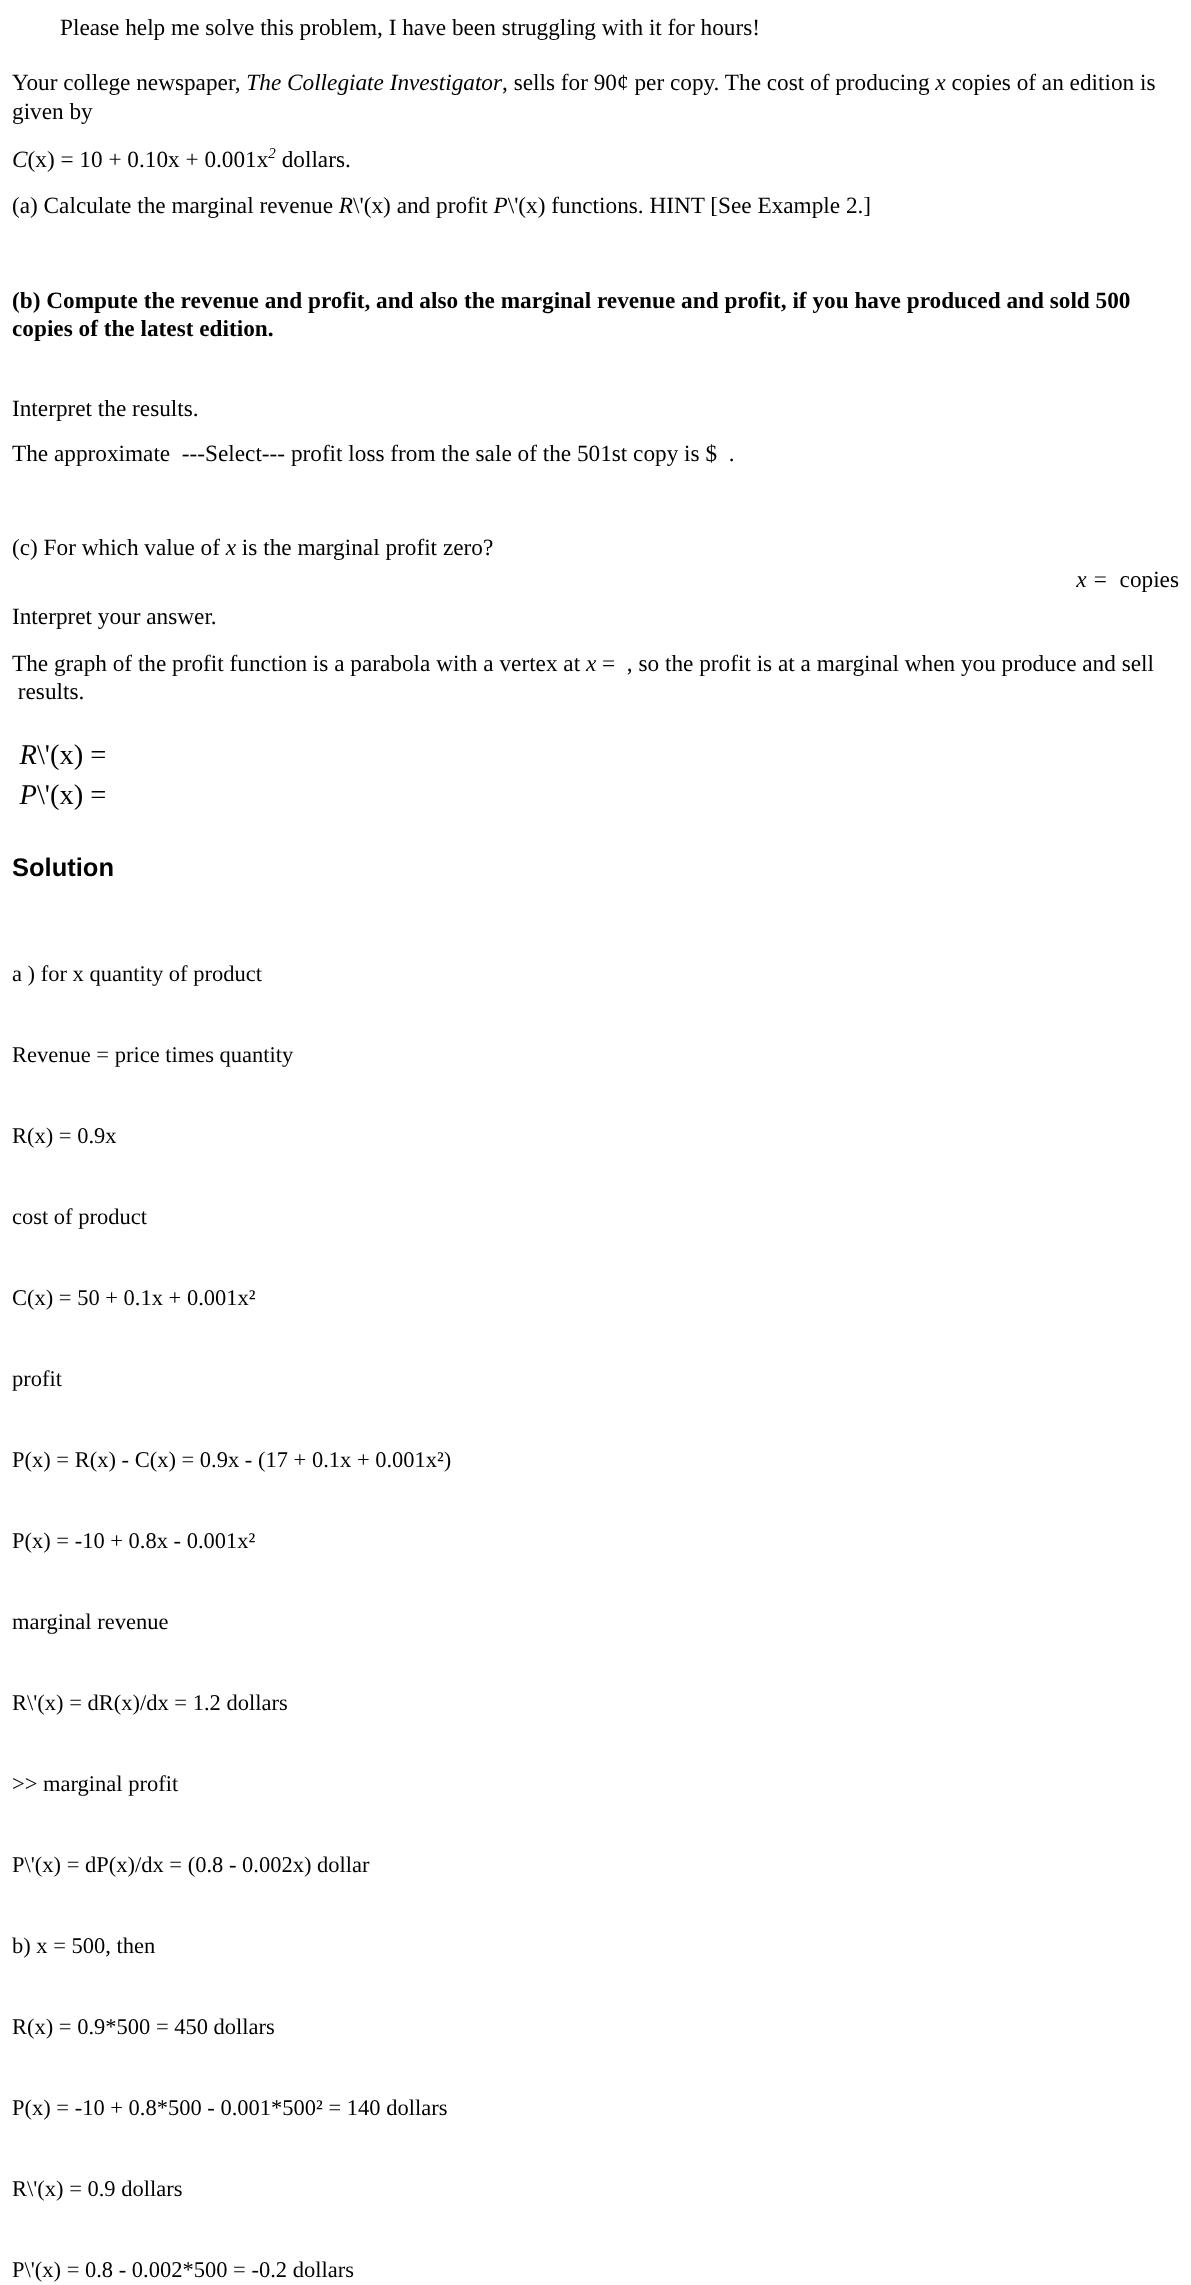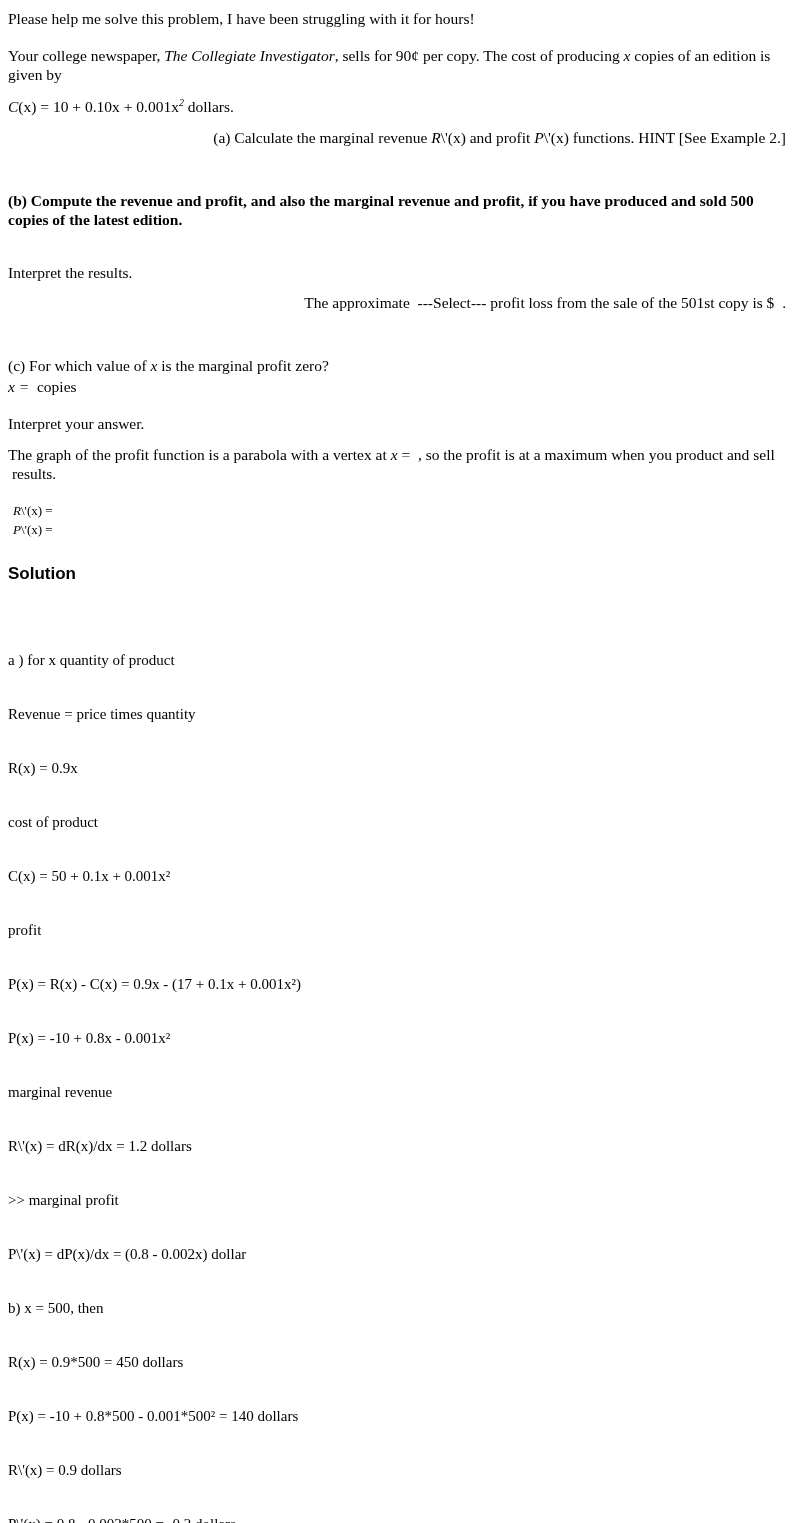--- a/index.html
+++ b/index.html
@@ -20,58 +20,59 @@
     position: relative;
   }
   p {
     margin: 0 0 12px 0;
     font-size: 15.5px;
     line-height: 1.22;
   }
   .intro {
     margin-top: 4px;
     margin-bottom: 18px;
+    margin-left: 32px;
   }
   .q-block {
-    margin-bottom: 18px;
+    margin-bottom: 6px;
+    text-align: right;
   }
   .tall-gap {
     margin-bottom: 44px;
-    text-align: right;
   }
   .mid-gap {
     margin-bottom: 34px;
     font-weight: bold;
   }
   i, .it {
     font-style: italic;
   }
   .sup {
     font-size: 10px;
     vertical-align: super;
     font-style: italic;
   }
   .solution-head {
     font-family: "Liberation Sans", sans-serif;
     font-weight: bold;
     font-size: 17px;
-    margin: 24px 0 31px 0;
+    margin: 24px 0 16px 0;
   }
   .mono-list {
     font-size: 15px;
     line-height: 1.2;
     margin: 0 0 12px 0;
     white-space: pre-wrap;
   }
   .mono-list div {
     min-height: 18px;
   }
   .rp-lines {
     margin: 18px 0 0 0;
-    font-size: 13px;
+    font-size: 19px;
     line-height: 1.45;
     padding-left: 5px;
   }
 </style>
 </head>
 <body>
 
 <div class="page">
 
   <p class="intro">Please help me solve this problem, I have been struggling with it for hours!</p>
@@ -105,21 +106,21 @@
 
   <p class="q-block">
     <i>x =</i>
     &nbsp;<span>copies</span>
   </p>
 
   <p>Interpret your answer.</p>
 
   <p>
     <span>The graph of the profit function is a parabola with a vertex at </span><i>x</i><span> =</span>
-    &nbsp;<span>, so the profit is at a maximum when you product and sell</span>
+    &nbsp;<span>, so the profit is at a marginal when you produce and sell</span>
     &nbsp;<span>results.</span>
   </p>
 
   <div class="rp-lines">
     <div>
       <i>R</i><span>\'(x) =</span>
     </div>
     <div>
       <i>P</i><span>\'(x) =</span>
     </div>

